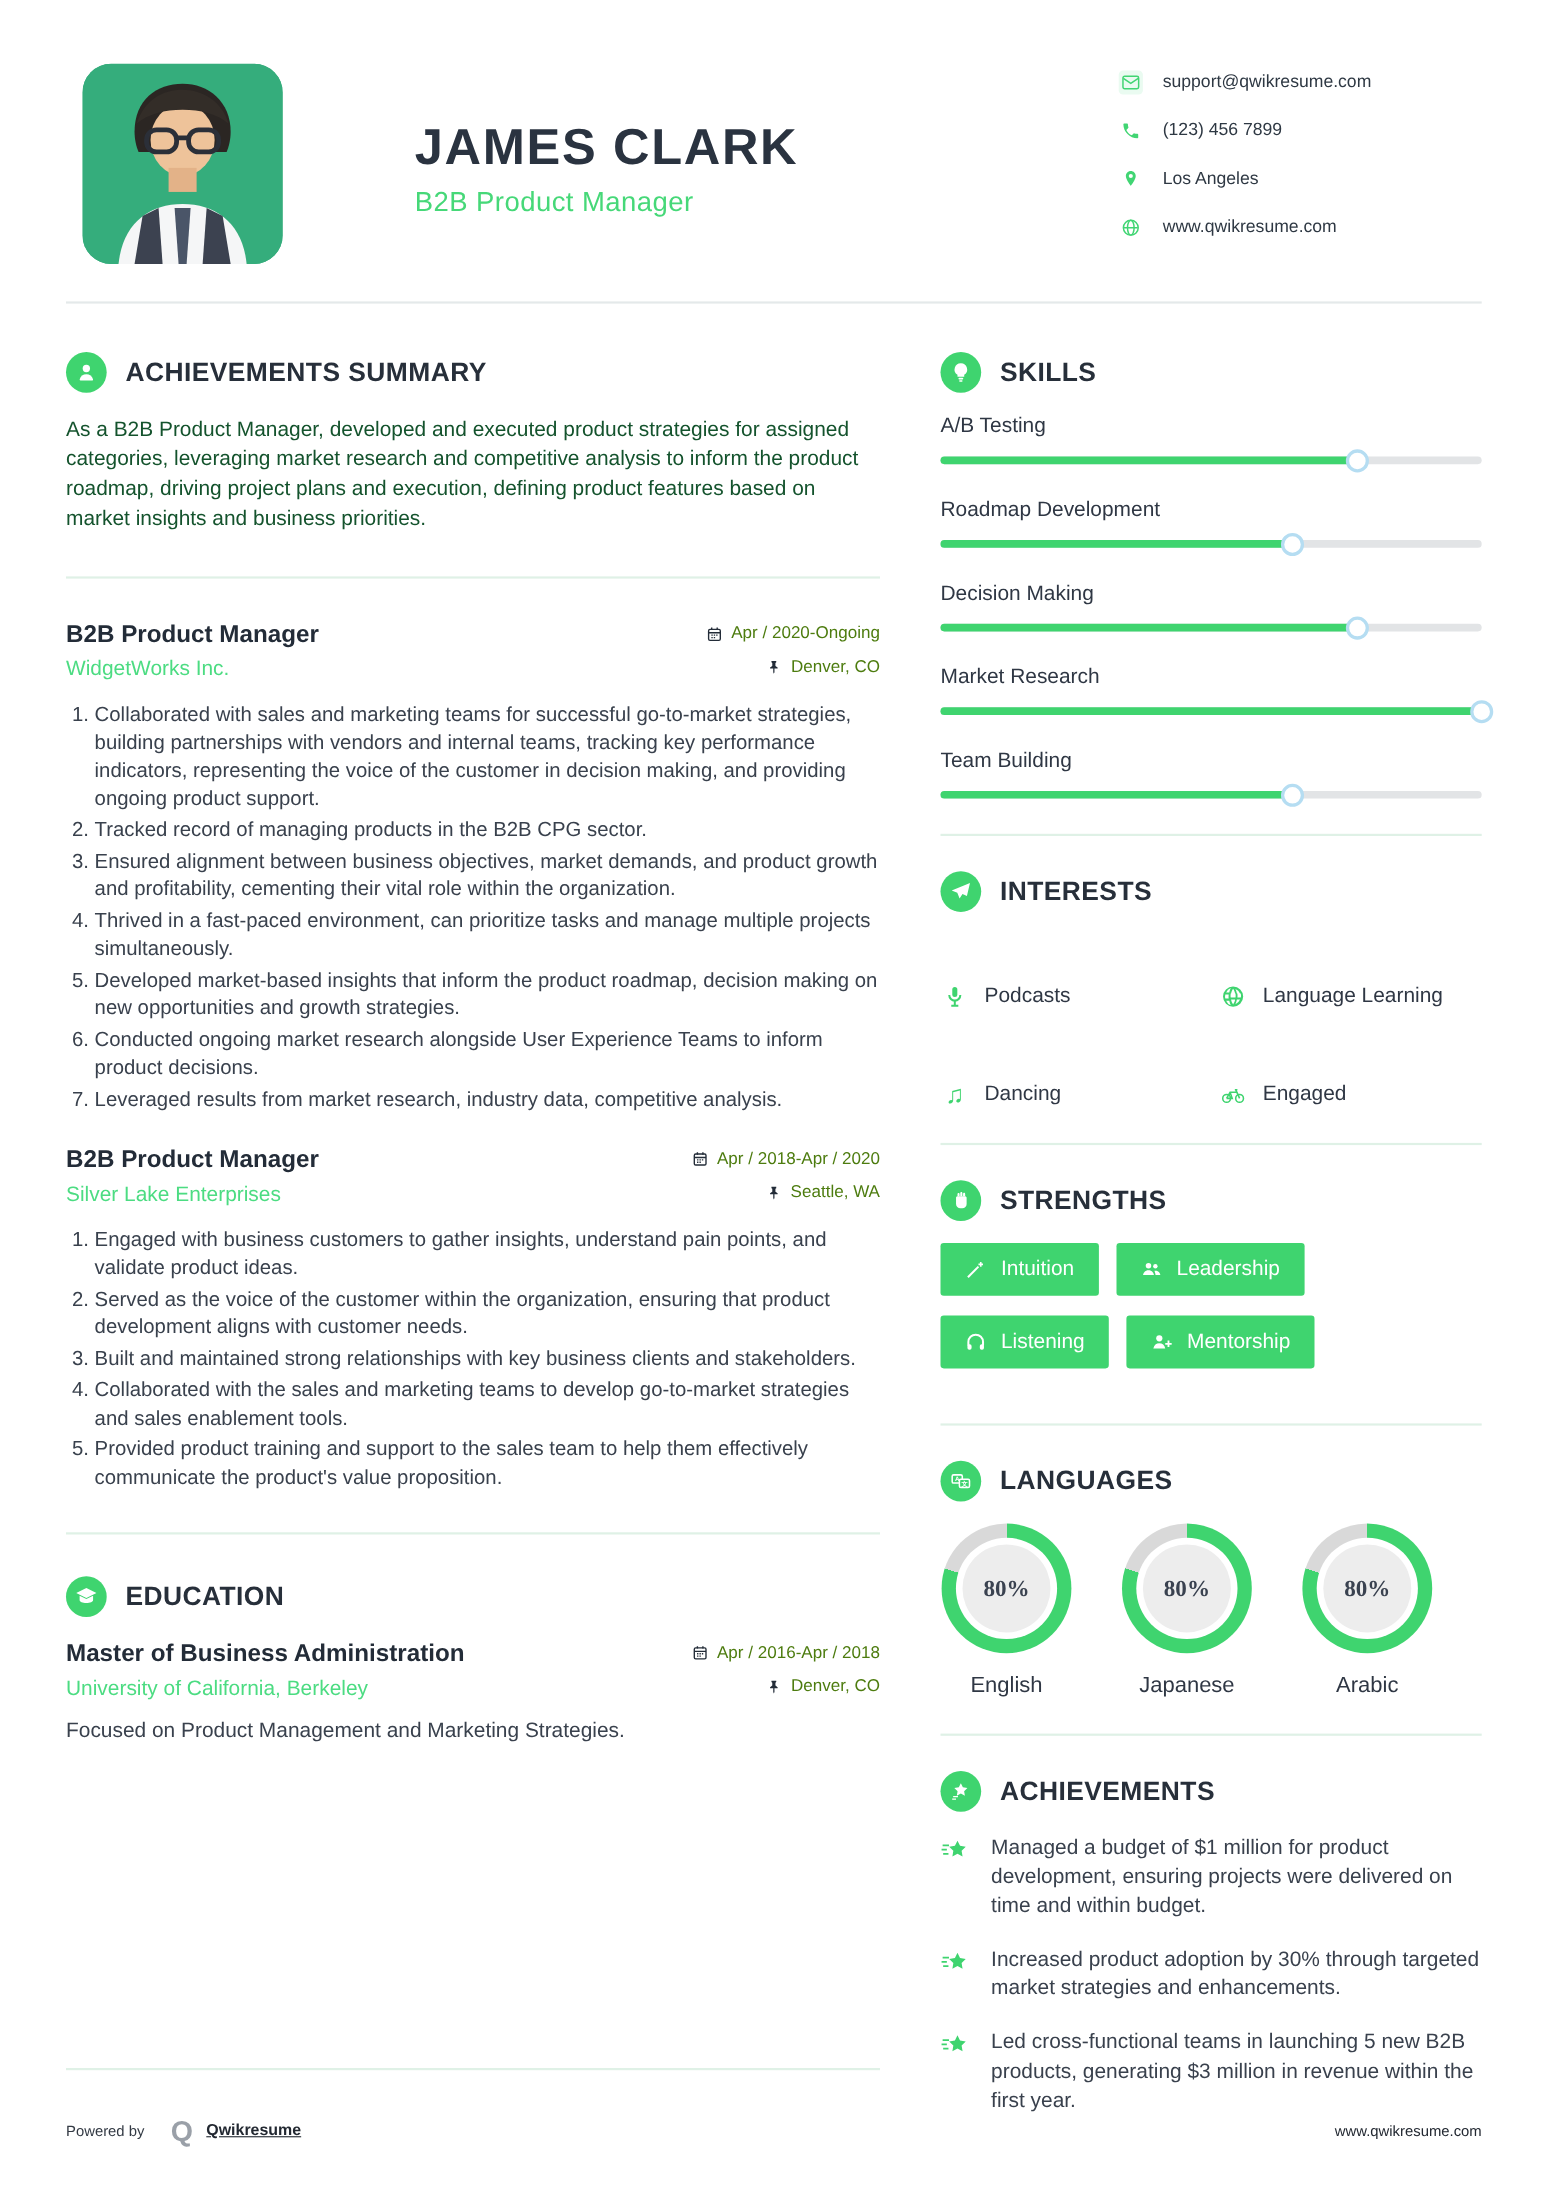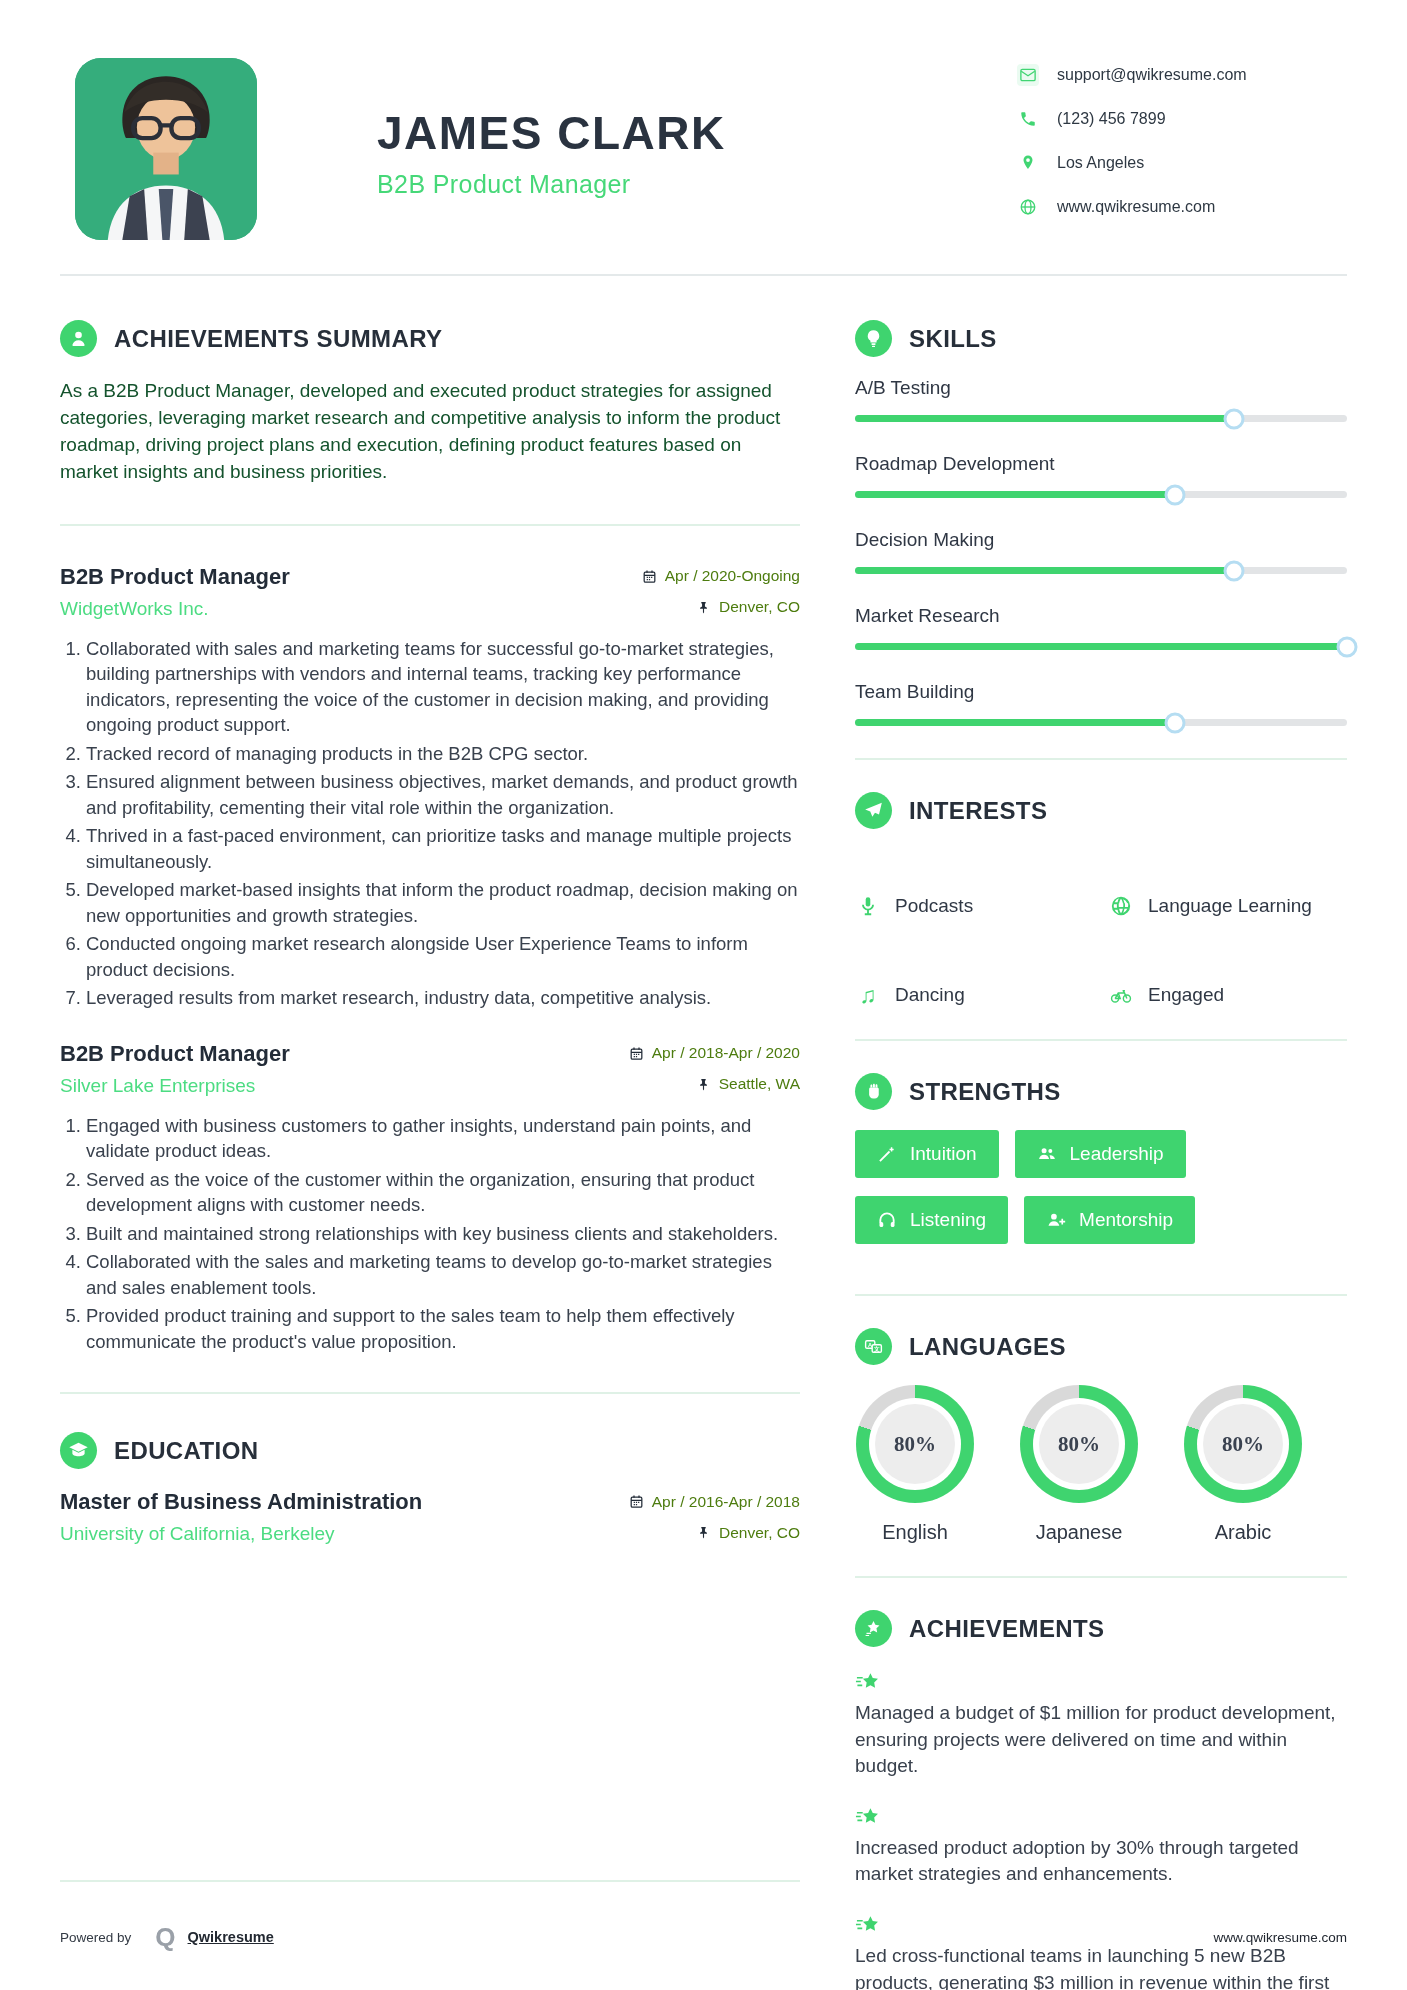--- a/index.html
+++ b/index.html
@@ -92,21 +92,21 @@
   
   .langs { display:flex; }
   .lang { width:120px; margin-right:44px; text-align:center; }
   .donut { width:118px; height:118px; border-radius:50%; margin:0 auto; position:relative; }
   .donut-hole { position:absolute; inset:13px; background:#ffffff; border-radius:50%; }
   .donut-core { position:absolute; inset:19px; background:#ededed; border-radius:50%;
     display:flex; align-items:center; justify-content:center; font-size:21px; font-weight:700; color:#3a4250;font-family:Liberation Serif, serif; }
   .lang-label { margin-top:18px; font-size:20px; color:#2f3744; }
 
   
-  .ach { display:flex; margin-bottom:22px;flex-direction:column; }
+  .ach { display:flex; margin-bottom:22px; }
   .ach-icon { width:30px; flex:0 0 auto; color:#3fd46f; margin-right:16px; padding-top:2px; }
   .ach-icon svg { width:27px; height:27px; }
   .ach-text { font-size:19px; line-height:1.4; color:#39414d; }
 
   
   .bottom-rule { position:absolute; left:60px; width:740px; bottom:108px; height:2px; background:#dff1e6; }
   .footer { position:absolute; left:60px; right:60px; bottom:40px; display:flex; align-items:center; }
   .powered { font-size:13.5px; color:#333a44; }
   .qlogo { font-size:26px; font-weight:700; color:#9aa0a8; margin:0 12px 0 24px; line-height:1; }
   .brand { font-size:14.5px; font-weight:700; color:#222831; text-decoration:underline; }
@@ -283,20 +283,21 @@
         </div>
         <div class="company-row">
           <span class="company">University of California, Berkeley</span>
           <span class="job-meta">
             <svg viewBox="0 0 24 24" fill="currentColor">
                 <path d="M8.5 3h7v2l-1.2 1v4.2l3.2 2.3V14h-4.6v5.5L12 21.5l-.9-2V14H6.5v-1.5l3.2-2.3V6L8.5 5z"></path>
               </svg>
             <span>Denver, CO</span>
           </span>
         </div>
+        <div class="edu-note">Focused on Product Management and Marketing Strategies.</div>
       </div>
     </div>
 
     <div class="col-right">
 
       <div class="sec-head">
         <span class="sec-icon">
           <svg viewBox="0 0 24 24" fill="currentColor">
               <path d="M12 2.5a6.5 6.5 0 0 0-3.5 12v2h7v-2a6.5 6.5 0 0 0-3.5-12z"></path>
               <rect x="9.5" y="17.5" width="5" height="1.8" rx="0.9"></rect>

